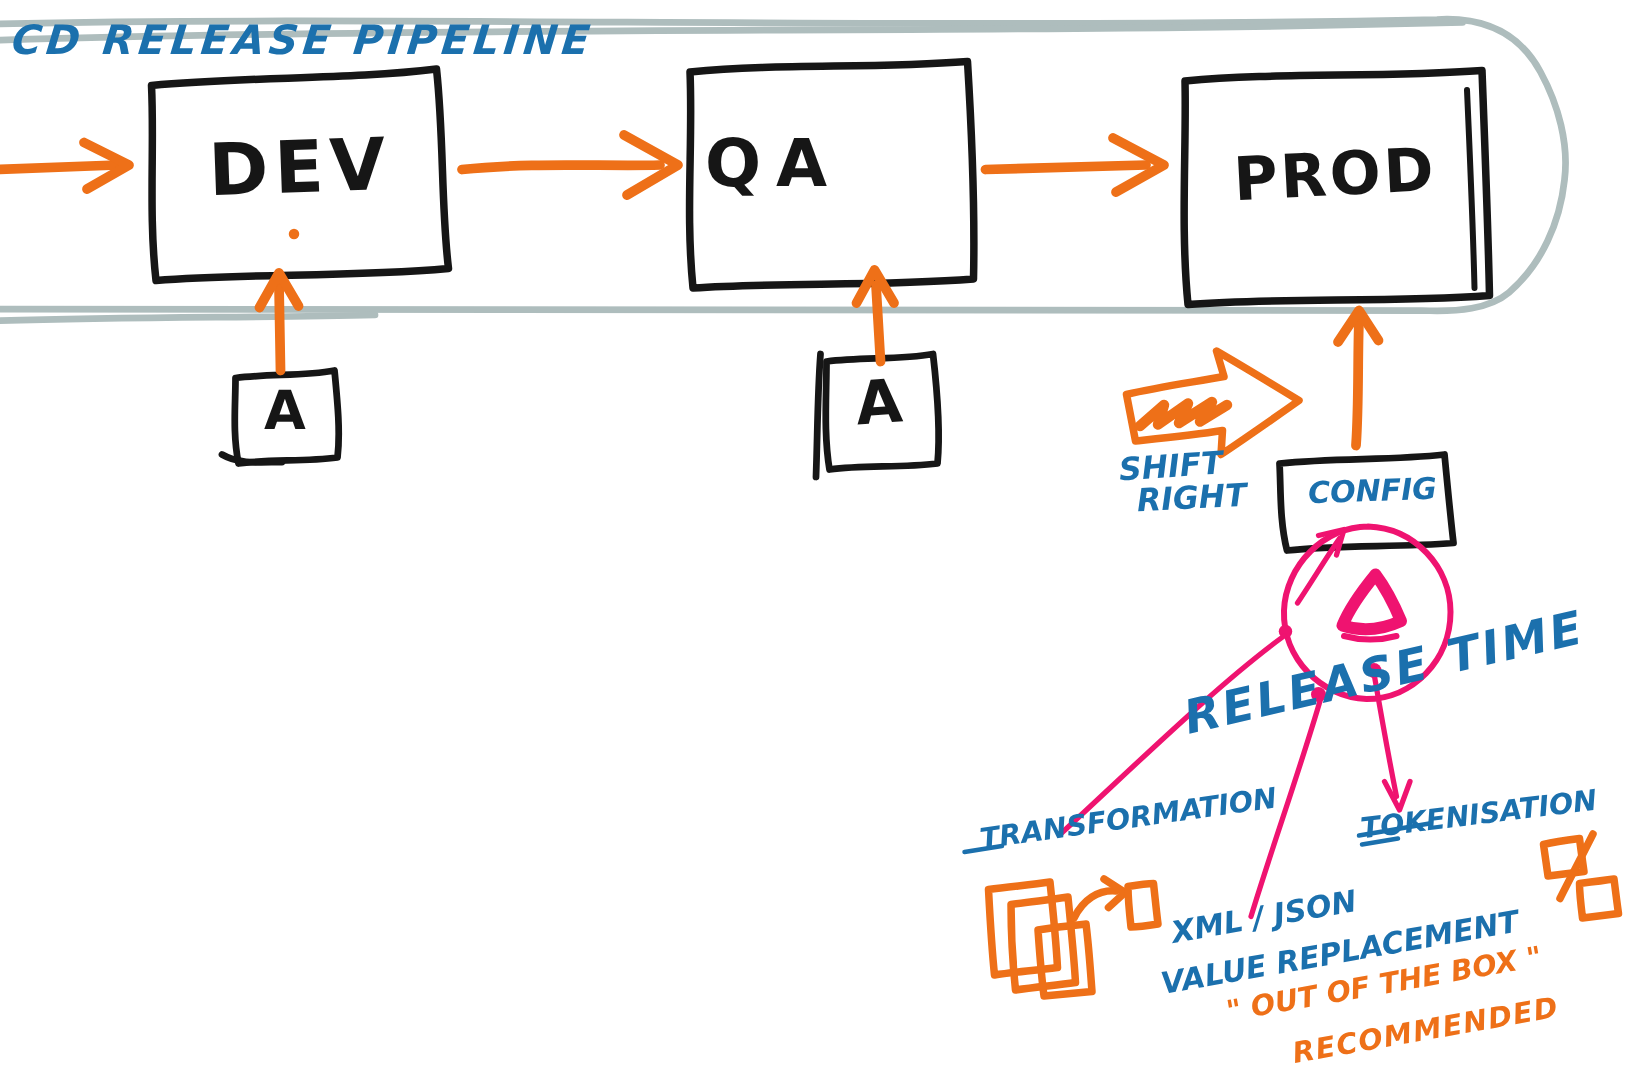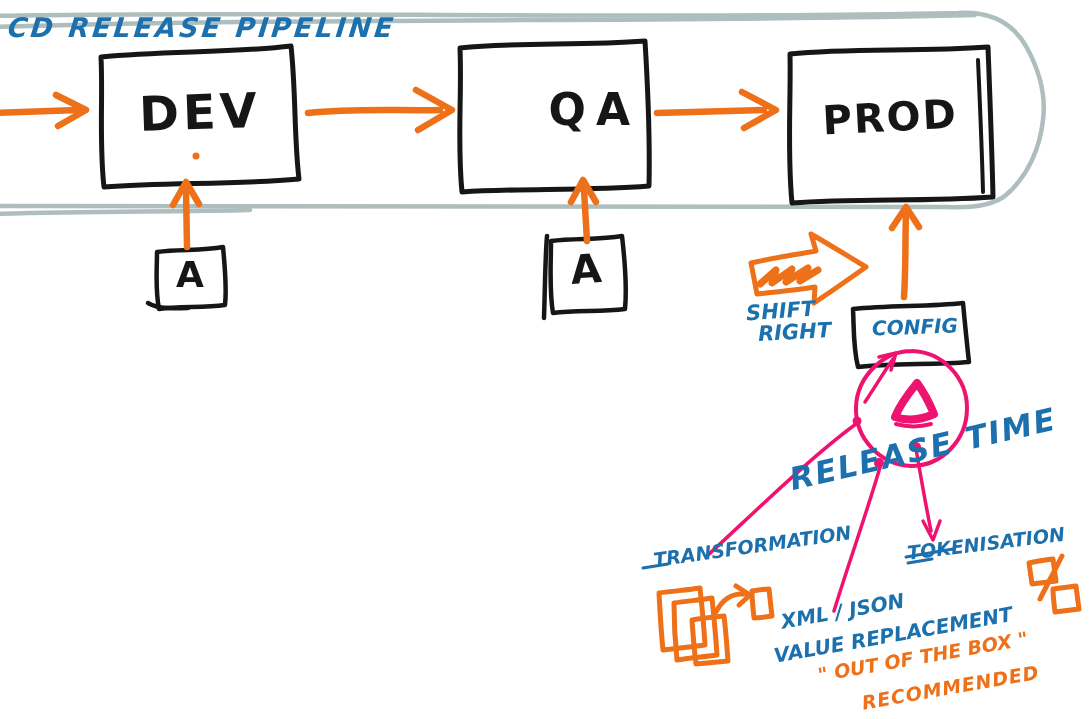--- a/index.html
+++ b/index.html
@@ -5,21 +5,21 @@
   html,body{margin:0;padding:0;background:#ffffff;}
   #board{position:relative;width:1089px;height:719px;background:#ffffff;overflow:hidden;
          font-family:"DejaVu Sans",sans-serif;}
   #strokes{position:absolute;left:0;top:0;}
   .lbl{position:absolute;white-space:nowrap;user-select:none;}
   .ink{color:#161616;font-weight:bold;}
   .blue{color:#1b70ad;font-weight:bold;font-style:italic;}
   .orange{color:#ee7018;font-weight:bold;font-style:italic;}
   .t-title{left:8px;top:12px;font-size:27px;letter-spacing:3px;transform:skewX(-6deg);}
   .t-dev{left:115px;top:84px;width:170px;font-size:48px;text-align:center;letter-spacing:4px;transform:rotate(-2deg);}
-  .t-qa{left:470px;top:84px;width:170px;font-size:44px;text-align:right;letter-spacing:10px;}
+  .t-qa{left:470px;top:84px;width:170px;font-size:44px;text-align:left;letter-spacing:10px;}
   .t-prod{left:800px;top:94px;width:180px;font-size:40px;text-align:center;letter-spacing:2px;transform:rotate(-3deg);}
   .t-a1{left:160px;top:254px;width:60px;font-size:36px;text-align:center;}
   .t-a2{left:553px;top:246px;width:66px;font-size:40px;text-align:center;transform:rotate(-4deg);}
   .t-shift{left:746px;top:299px;font-size:21px;transform:rotate(-4deg);}
   .t-right{left:758px;top:320px;font-size:21px;transform:rotate(-3deg);}
   .t-config{left:872px;top:315px;font-size:20px;transform:rotate(-2deg);}
   .t-release{left:786px;top:462px;font-size:31px;letter-spacing:2px;transform:rotate(-13deg);transform-origin:left top;}
   .t-transformation{left:652px;top:549px;font-size:19px;transform:rotate(-8deg);transform-origin:left top;}
   .t-tokenisation{left:906px;top:542px;font-size:19px;transform:rotate(-7deg);transform-origin:left top;}
   .t-xml{left:779px;top:610px;font-size:20px;transform:rotate(-10deg);transform-origin:left top;}

